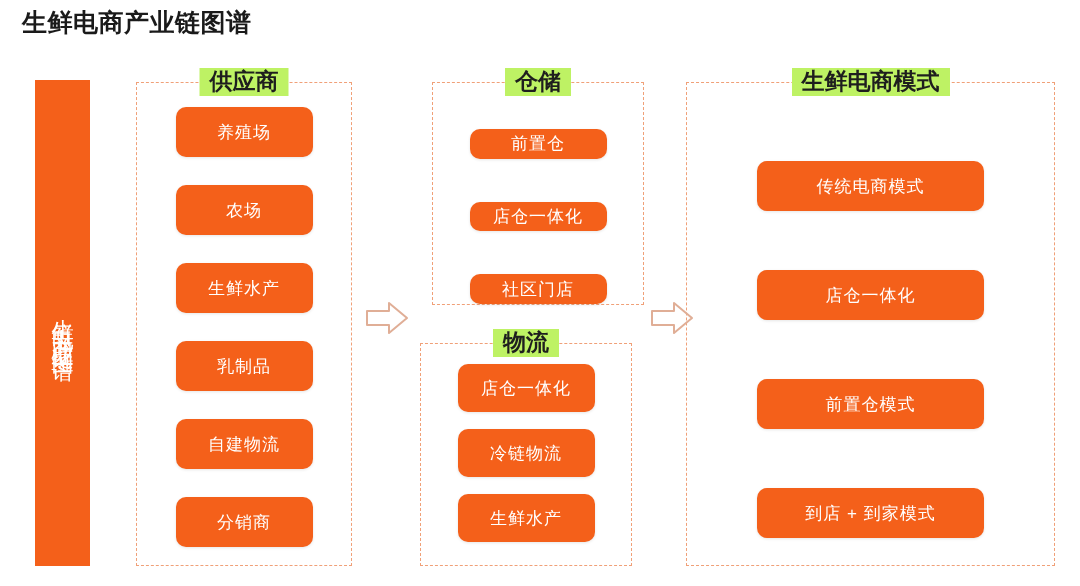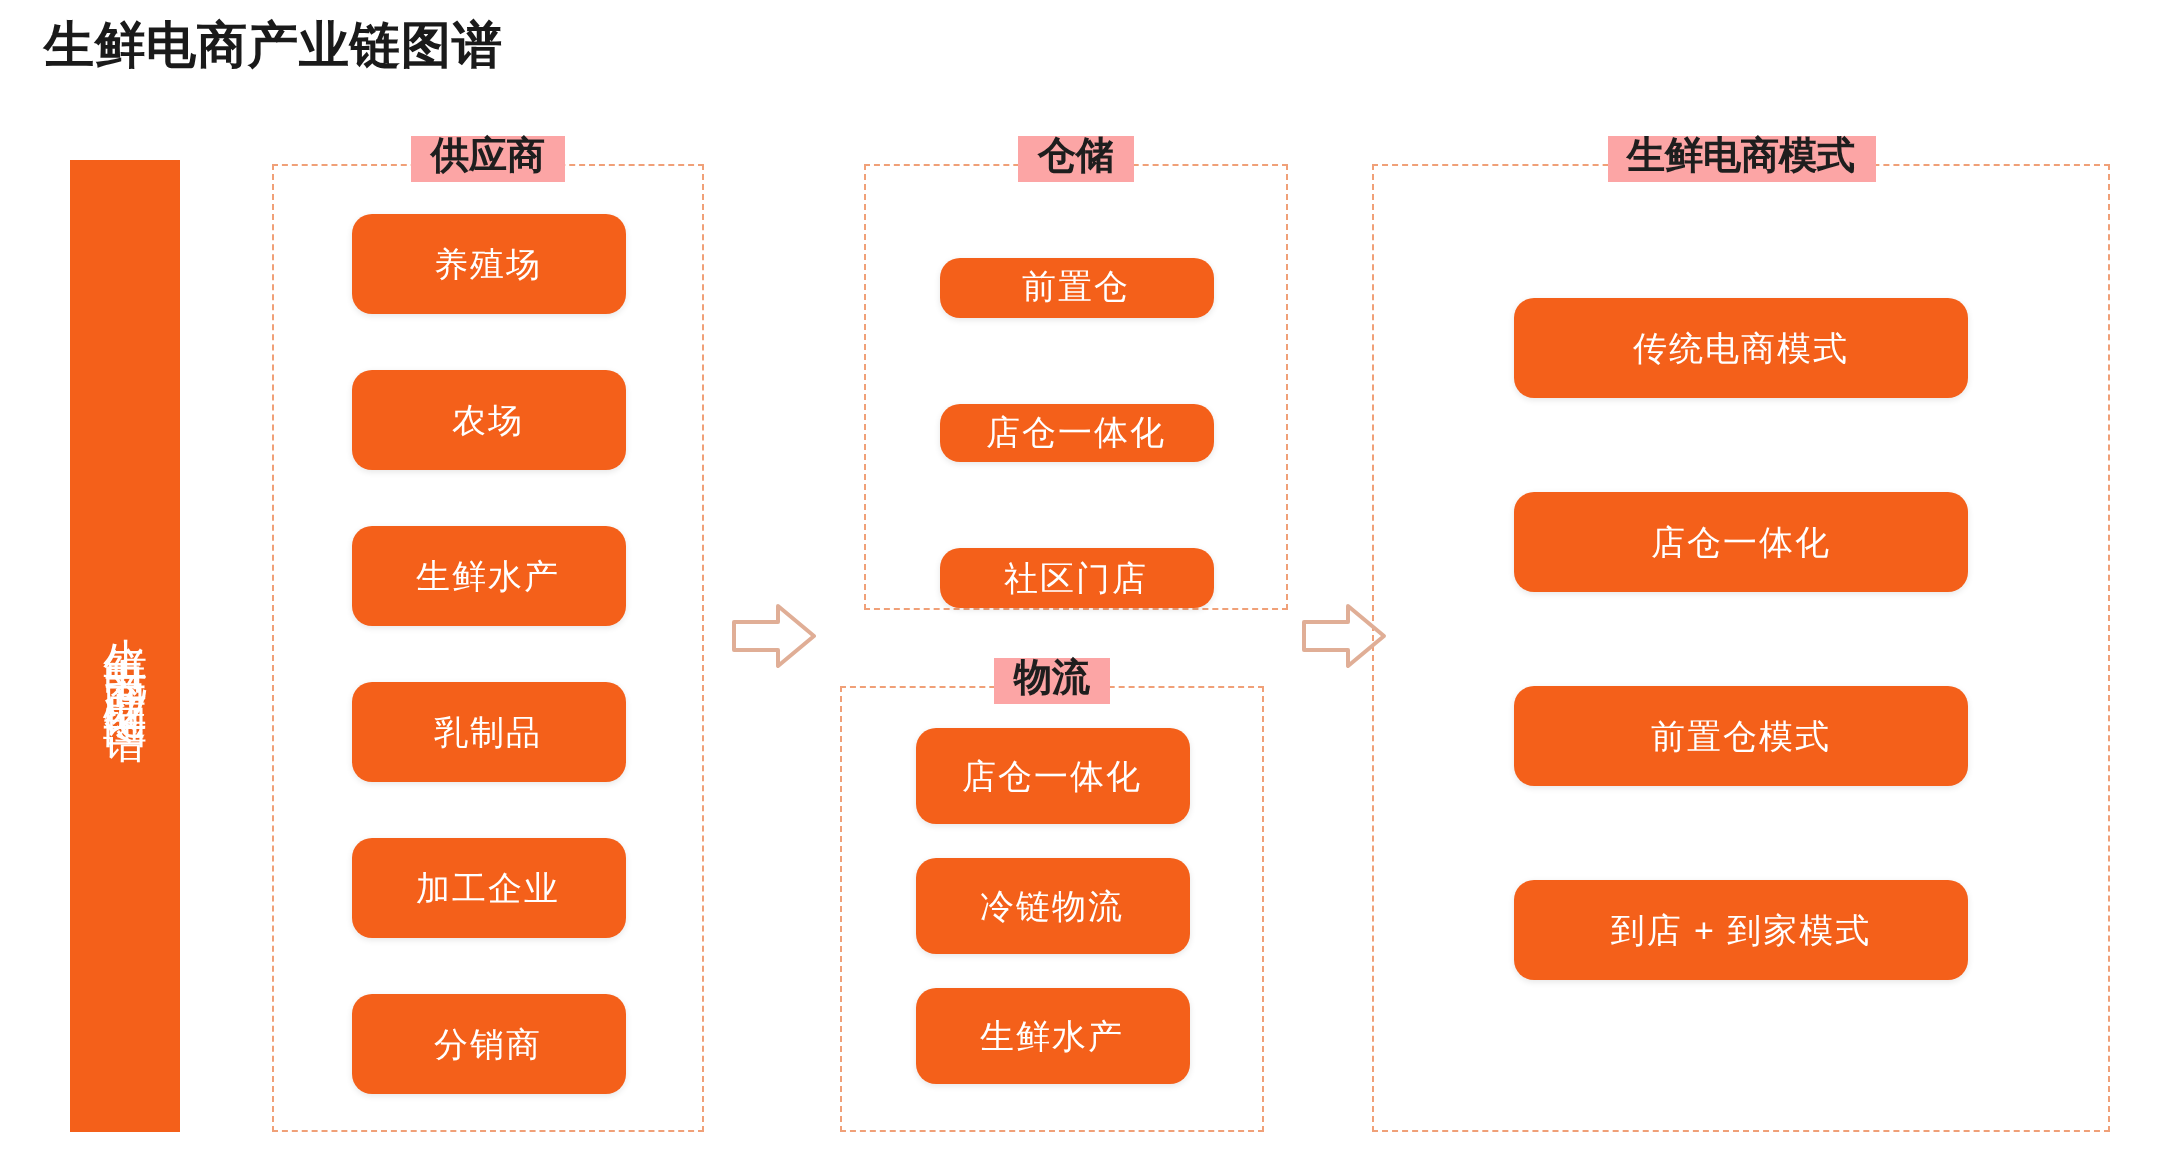--- a/index.html
+++ b/index.html
@@ -54,23 +54,23 @@
     position: absolute;
     border: 1.5px dashed #F0A078;
     background: transparent;
     box-sizing: border-box;
   }
   .section-title {
     position: absolute;
     top: -15px;
     left: 50%;
     transform: translateX(-50%);
-    background: #fca5a5;
+    background: #bef264;
     padding: 0 10px;
-    font-size: 19px;
+    font-size: 23px;
     font-weight: bold;
     color: #1e1e1e;
     white-space: nowrap;
     line-height: 1.2;
   }
   .section-inner {
     position: absolute;
     left: 0; right: 0; top: 0; bottom: 0;
     display: flex;
     flex-direction: column;
@@ -105,21 +105,21 @@
   #sec-warehouse .obox { width: 137px; height: 48px; margin-top: 26px; }
 
   
   #sec-logistics { left: 420px; top: 343px; width: 212px; height: 223px; }
   #sec-logistics .section-inner { justify-content: flex-start; padding-top: 20px; gap: 17px; }
   #sec-logistics .obox { width: 137px; height: 48px; }
 
   
   #sec-mode { left: 686px; top: 82px; width: 369px; height: 484px; }
   #sec-mode .section-inner { justify-content: flex-start; padding-top: 66px; gap: 47px; }
-  #sec-mode .obox { width: 227px; height: 50px; font-size: 17px; }
+  #sec-mode .obox { width: 227px; height: 50px; font-size: 17px; margin-top: 12px; }
 
   
   .arrow {
     position: absolute;
     width: 44px;
     height: 36px;
   }
   #arrow-1 { left: 365px; top: 300px; }
   #arrow-2 { left: 650px; top: 300px; }
 </style>
@@ -132,21 +132,21 @@
   <span class="vbar-text">生鲜电商产业链图谱</span>
 </div>
 
 <div class="section" id="sec-supplier">
   <div class="section-title">供应商</div>
   <div class="section-inner">
     <div class="obox">养殖场</div>
     <div class="obox">农场</div>
     <div class="obox">生鲜水产</div>
     <div class="obox">乳制品</div>
-    <div class="obox">加工企业</div>
+    <div class="obox">自建物流</div>
     <div class="obox">分销商</div>
   </div>
 </div>
 
 <div class="section" id="sec-warehouse">
   <div class="section-title">仓储</div>
   <div class="section-inner">
     <div class="obox">前置仓</div>
     <div class="obox">店仓一体化</div>
     <div class="obox">社区门店</div>

